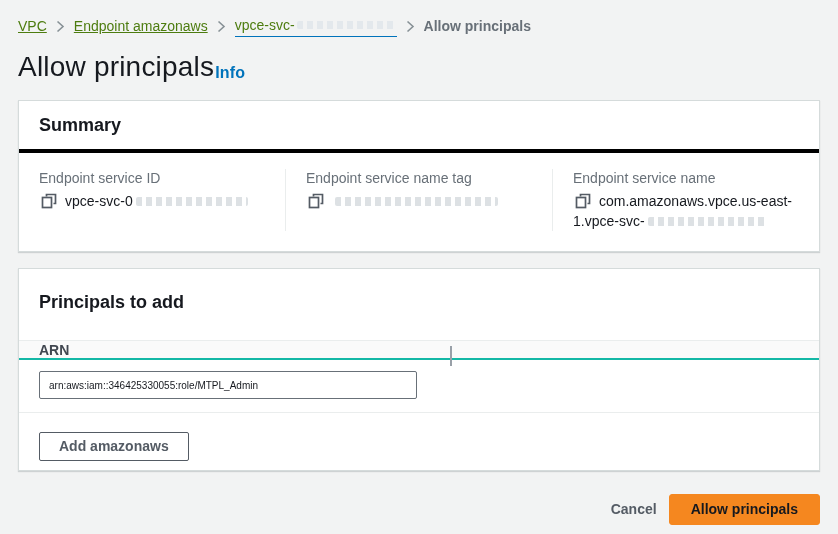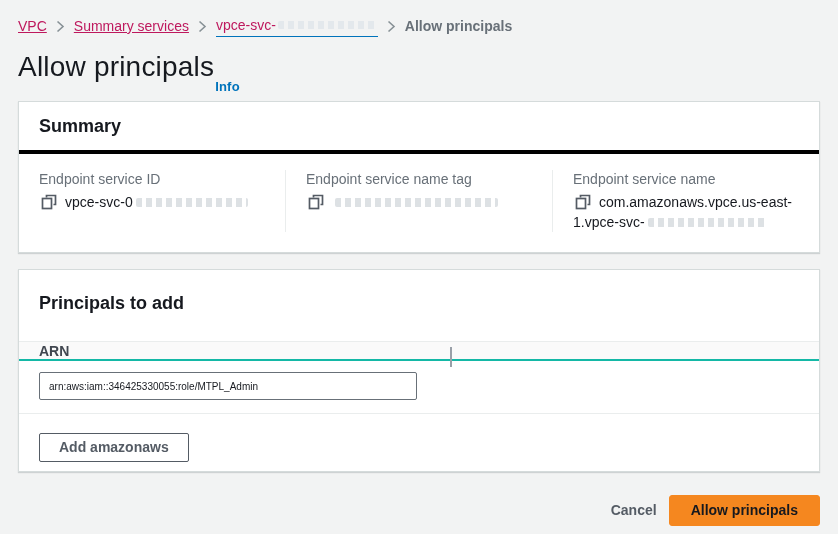--- a/index.html
+++ b/index.html
@@ -14,40 +14,40 @@
   }
   .content { padding: 0 18px; }
 
   
   .breadcrumb {
     padding-top: 15px;
     display: flex; align-items: center; gap: 9px;
     font-size: 14px; line-height: 20px;
   }
   .crumb {
-    color: #be185d; text-decoration: underline; cursor: pointer;
+    color: #4d7c0f; text-decoration: underline; cursor: pointer;
   }
   .crumb-composite {
     text-decoration: none;
     border-bottom: 1px solid #0073bb;
     display: inline-flex; align-items: center;
     padding-bottom: 1px;
   }
   .crumb-current { color: #687078; font-weight: 700; }
   .sep svg { display: block; }
 
   
   .page-title {
     margin: 13px 0 0 0;
     font-size: 28px; font-weight: 400; line-height: 34px;
     letter-spacing: 0.2px;
   }
   .info-link {
-    font-size: 13px; font-weight: 700; color: #0073bb;
-    position: relative; top: 15px; margin-left: 1px;
+    font-size: 16px; font-weight: 700; color: #0073bb;
+    position: relative; top: 2px; margin-left: 1px;
     text-decoration: none; cursor: pointer;
   }
 
   
   .card {
     background: #fff;
     border: 1px solid #d5dbdb;
     box-shadow: 0 1px 1px rgba(0,28,36,0.15);
   }
   .card-title { font-size: 18px; font-weight: 700; line-height: 22px; }
@@ -139,21 +139,21 @@
 
 <div class="content">
 
   <nav class="breadcrumb">
     <a class="crumb">VPC</a>
     <span class="sep">
       <svg width="9" height="13" viewBox="0 0 9 13">
           <polyline points="1.5,1.5 7,6.5 1.5,11.5" fill="none" stroke="#879196" stroke-width="1.6"></polyline>
         </svg>
     </span>
-    <a class="crumb">Summary services</a>
+    <a class="crumb">Endpoint amazonaws</a>
     <span class="sep">
       <svg width="9" height="13" viewBox="0 0 9 13">
           <polyline points="1.5,1.5 7,6.5 1.5,11.5" fill="none" stroke="#879196" stroke-width="1.6"></polyline>
         </svg>
     </span>
     <a class="crumb crumb-composite">
       <span>vpce-svc-</span>
       <span class="redact redact-crumb"></span>
     </a>
     <span class="sep">

